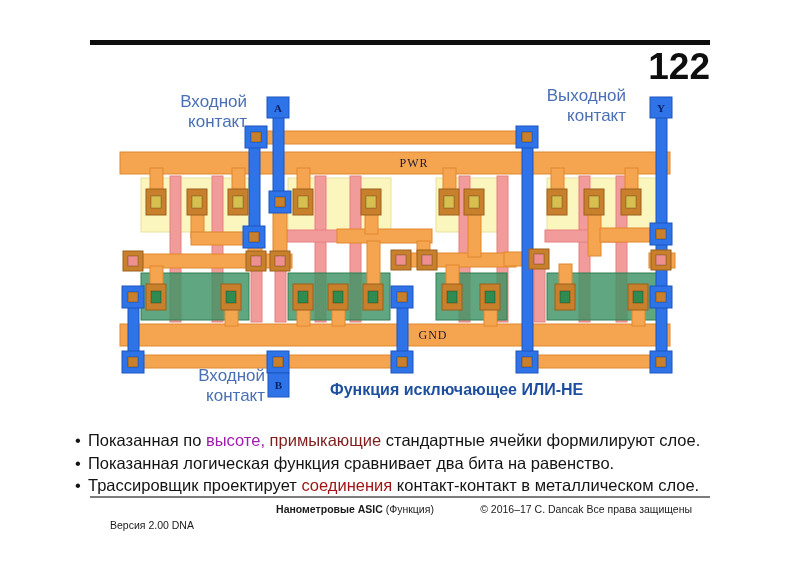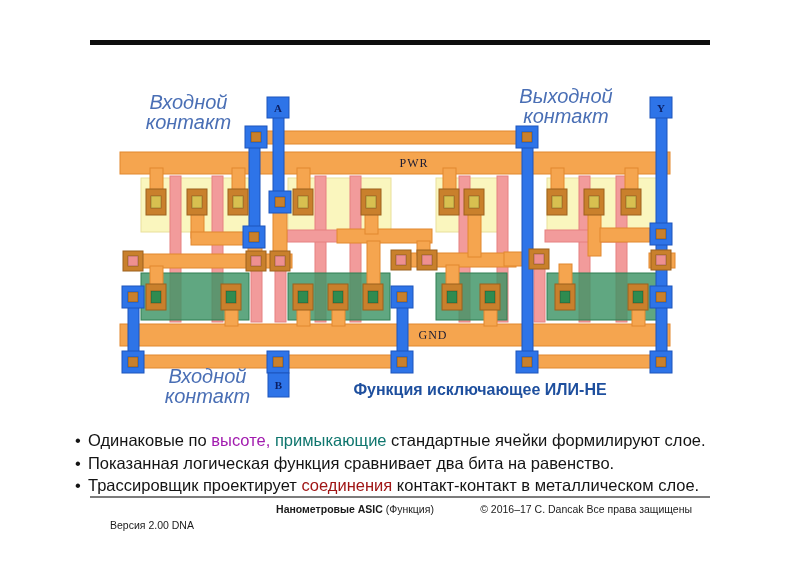--- a/index.html
+++ b/index.html
@@ -2,41 +2,42 @@
 <html><head>
 <meta charset="utf-8">
 <style>
   html,body{margin:0;padding:0;background:#fff;}
   .slide{position:relative;width:800px;height:566px;background:#ffffff;overflow:hidden;
          font-family:"Liberation Sans",sans-serif;}
   .top-rule{position:absolute;left:90px;top:40px;width:620px;height:5px;background:#0e0e0e;}
   .title-row{position:absolute;left:90px;top:48px;width:620px;display:flex;align-items:baseline;}
   .title{font-weight:bold;font-size:23px;color:#0e0e0e;letter-spacing:.3px;white-space:nowrap;}
   .page-num{margin-left:auto;font-weight:bold;font-size:37px;color:#0e0e0e;line-height:1;}
-  .lay-label{position:absolute;font-size:20px;line-height:20px;text-align:center;font-style:italic;}
-  .caption{position:absolute;left:330px;top:381px;width:300px;text-align:center;
+  .lay-label{position:absolute;font-size:17px;line-height:20px;text-align:right;}
+  .caption{position:absolute;left:330px;top:381px;width:300px;text-align:left;
            font-size:16px;font-weight:bold;}
   .bullets{position:absolute;left:75px;top:429px;width:680px;font-size:16.5px;line-height:22.5px;color:#141414;}
   .bullet-line{white-space:nowrap;}
   .bullet-dot{display:inline-block;width:13px;}
   .footer-rule{position:absolute;left:90px;top:496px;width:620px;height:2px;background:#7c7c7c;}
   .footer{position:absolute;top:503px;left:0;width:800px;font-size:10.5px;color:#1a1a1a;}
   .footer .f-left{position:absolute;left:110px;top:16px;}
   .footer .f-center{position:absolute;left:200px;top:0;width:310px;text-align:center;}
   .footer .f-right{position:absolute;right:108px;top:0;margin-left:48px;}
   svg{position:absolute;left:0;top:0;}
 </style>
 </head>
 <body>
 
 <div class="slide">
 
   <div class="top-rule"></div>
 
   <div class="title-row">
+    <span class="page-num">122</span>
   </div>
 
   <svg width="800" height="566" viewBox="0 0 800 566">
       <rect x="141" y="178" width="108" height="54" fill="#FAF6BE" stroke="#E9E09B"></rect>
       <rect x="288" y="178" width="103" height="54" fill="#FAF6BE" stroke="#E9E09B"></rect>
       <rect x="436" y="178" width="71" height="54" fill="#FAF6BE" stroke="#E9E09B"></rect>
       <rect x="547" y="178" width="110" height="54" fill="#FAF6BE" stroke="#E9E09B"></rect>
       <rect x="170" y="176" width="11" height="146" fill="#F29B9B" stroke="#E68080"></rect>
       <rect x="212" y="176" width="11" height="146" fill="#F29B9B" stroke="#E68080"></rect>
       <rect x="315" y="176" width="11" height="146" fill="#F29B9B" stroke="#E68080"></rect>
@@ -194,21 +195,21 @@
   </div>
 
   <div class="lay-label" style="left: 150px; top: 366px; width: 115px; color: rgb(74, 111, 181);">
     <div>Входной</div>
     <div>контакт</div>
   </div>
 
   <div class="caption" style="color: rgb(30, 79, 158);">Функция исключающее ИЛИ-НЕ</div>
 
   <div class="bullets">
-      <div class="bullet-line"><span class="bullet-dot">•</span><span>Одинаковые по </span><span style="color: #a21caf;">высоте,</span><span> </span><span style="color: #0f766e;">примыкающие</span><span> стандартные ячейки формилируют слое.</span></div>
+      <div class="bullet-line"><span class="bullet-dot">•</span><span>Показанная по </span><span style="color: #a21caf;">высоте,</span><span> </span><span style="color: #7f1d1d;">примыкающие</span><span> стандартные ячейки формилируют слое.</span></div>
       <div class="bullet-line"><span class="bullet-dot">•</span><span>Показанная логическая функция сравнивает два бита на равенство.</span></div>
       <div class="bullet-line"><span class="bullet-dot">•</span><span>Трассировщик проектирует </span><span style="color: rgb(160, 22, 22);">соединения</span><span> контакт-контакт в металлическом слое.</span></div>
     </div>
 
   <div class="footer-rule"></div>
   <div class="footer">
     <span class="f-left">Версия 2.00 DNA</span>
     <span class="f-center"><b>Нанометровые ASIC</b><span> (Функция)</span></span>
     <span class="f-right">© 2016–17 C. Dancak  Все права защищены</span>
   </div>

